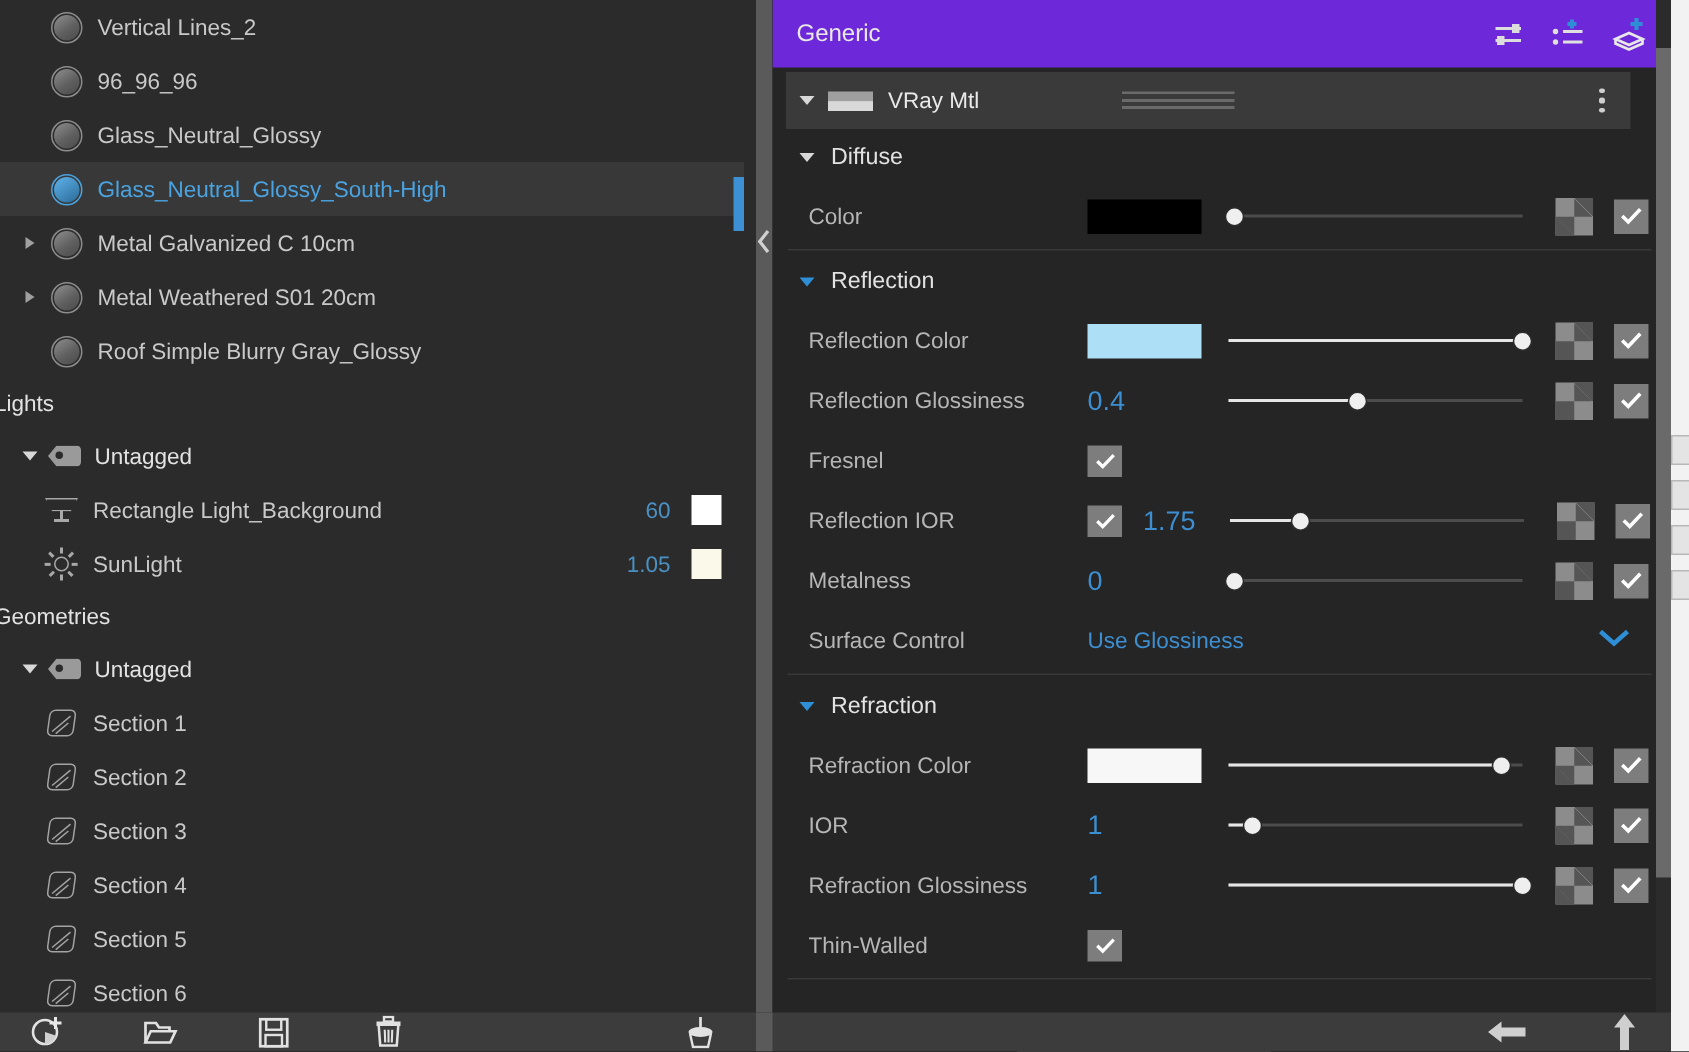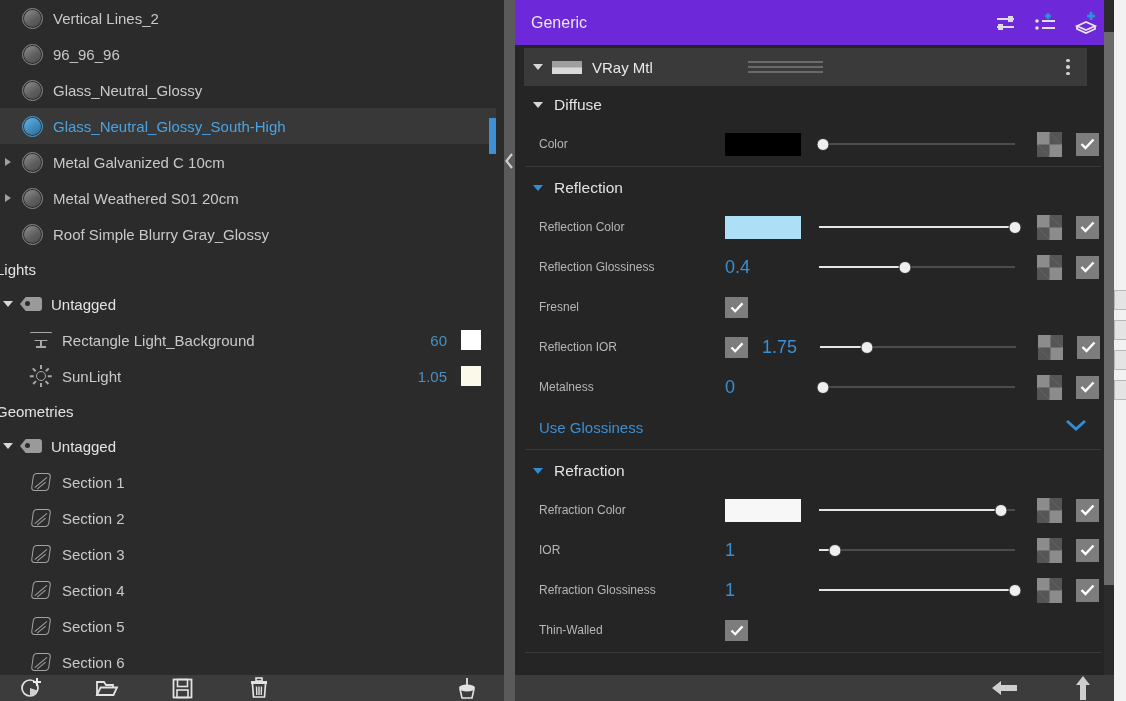--- a/index.html
+++ b/index.html
@@ -11,21 +11,21 @@
   }
   #app { position: relative; width: 1126px; height: 701px; }
 
   
   #left-panel {
     position: absolute; left: 0; top: 0; width: 504px; height: 675px;
     background: #2b2b2b; overflow: hidden;
   }
   .tree-row {
     position: relative; height: 36px; display: flex; align-items: center;
-    padding-left: 0; color: #c9c9c9; font-size: 15px; white-space: nowrap;
+    padding-left: 12px; color: #c9c9c9; font-size: 15px; white-space: nowrap;
   }
   .tree-row.selected { background: #383838; color: #4aa3e0; }
   .tree-row.selected .mat-sphere { border-color: #4aa3e0; }
   .tree-row.selected .mat-sphere::after { background: linear-gradient(145deg,#5fb3ec 0%,#2a6a96 100%); }
 
   .disclosure {
     width: 16px; height: 100%; display: flex; align-items: center; justify-content: center;
     flex: 0 0 16px;
   }
   .disclosure.spacer { visibility: hidden; }
@@ -167,21 +167,21 @@
   .grp-header .caret {
     width: 0; height: 0; border-top: 6px solid #d8d8d8;
     border-left: 5px solid transparent; border-right: 5px solid transparent;
     margin-right: 11px;
   }
   .grp-header.accent .caret { border-top-color: #2f8fd6; }
 
   .divider { height: 1px; background: #393939; margin: 2px 10px 2px 10px; }
 
   .prm-row { height: 40px; display: flex; align-items: center; padding-left: 24px; position: relative; }
-  .prm-label { width: 186px; color: #b6b6b6; font-size: 12px; flex: 0 0 186px; }
+  .prm-label { width: 186px; color: #b6b6b6; font-size: 15px; flex: 0 0 186px; }
 
   .swatch { width: 76px; height: 23px; flex: 0 0 76px; }
 
   .val-num { color: #3d8fd1; font-size: 18px; }
 
   .slider { position: relative; height: 20px; display: flex; align-items: center; }
   .sl-track { position: absolute; left: 0; right: 0; height: 2px; background: #4c4c4c; }
   .sl-fill { position: absolute; left: 0; height: 2px; background: #e6e6e6; }
   .sl-knob {
     position: absolute; width: 13px; height: 13px; border-radius: 50%;
@@ -528,20 +528,21 @@
         </div>
         <div class="checker" style="margin-left:22px"></div>
         <div class="chk" style="margin-left:14px">
           <svg width="15" height="12" viewBox="0 0 15 12">
               <polyline points="1.5,6 5.5,10 13.5,1.5" fill="none" stroke="#ffffff" stroke-width="2.4"></polyline>
             </svg>
         </div>
       </div>
 
       <div class="prm-row">
+        <span class="prm-label">Surface Control</span>
         <span class="dd-value">Use Glossiness</span>
         <div class="dd-caret">
           <svg width="22" height="14" viewBox="0 0 22 14">
               <polyline points="2,3 11,11 20,3" fill="none" stroke="#2f8fd6" stroke-width="3"></polyline>
             </svg>
         </div>
       </div>
 
       <div class="divider"></div>
 

